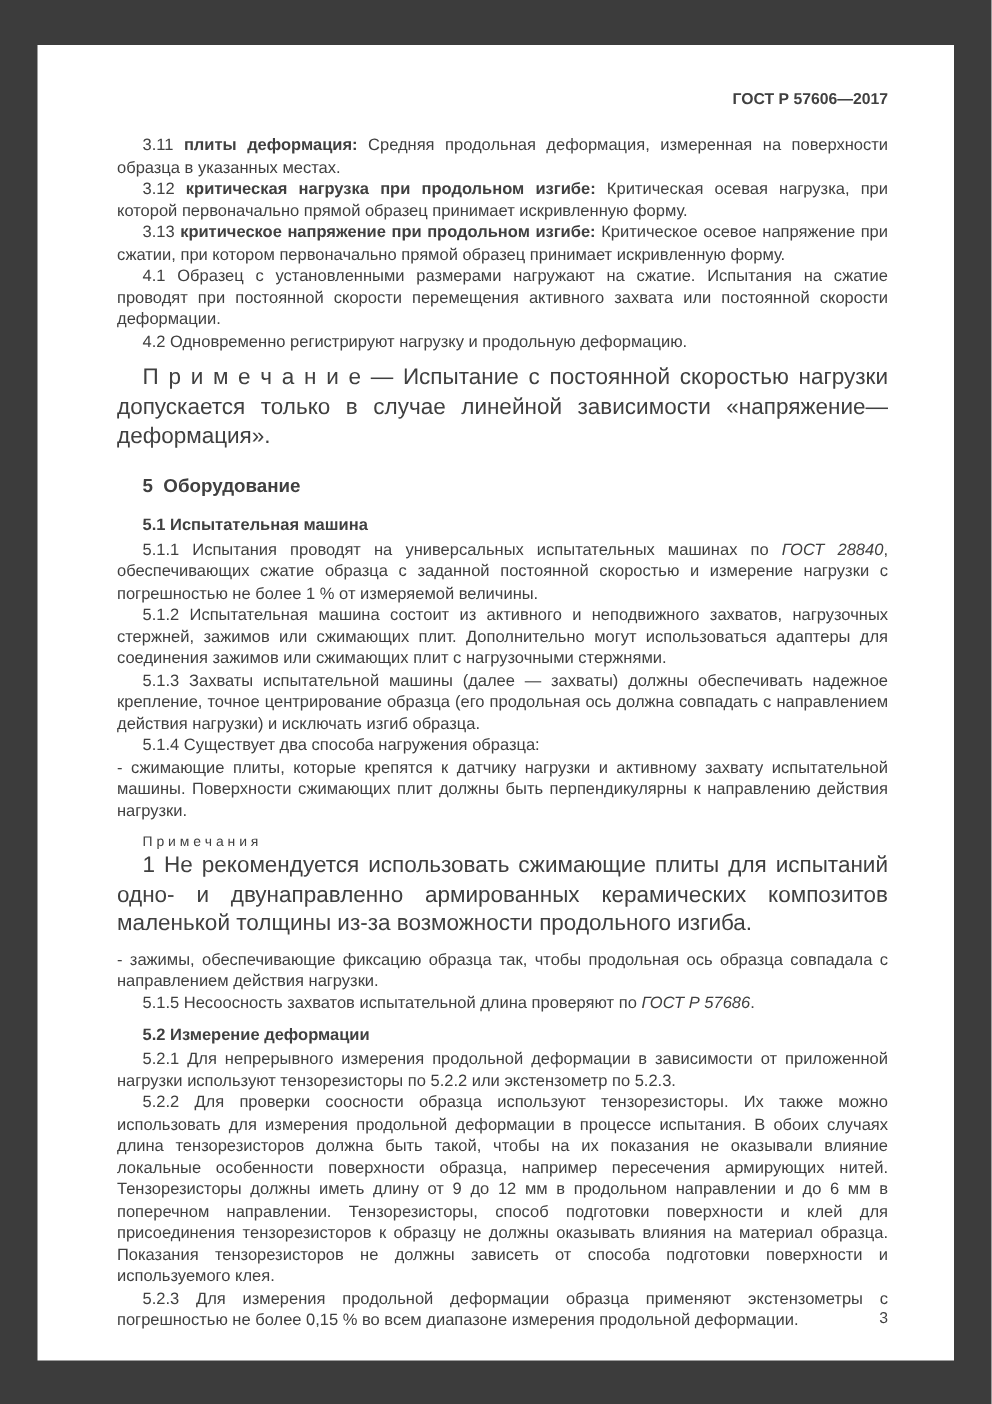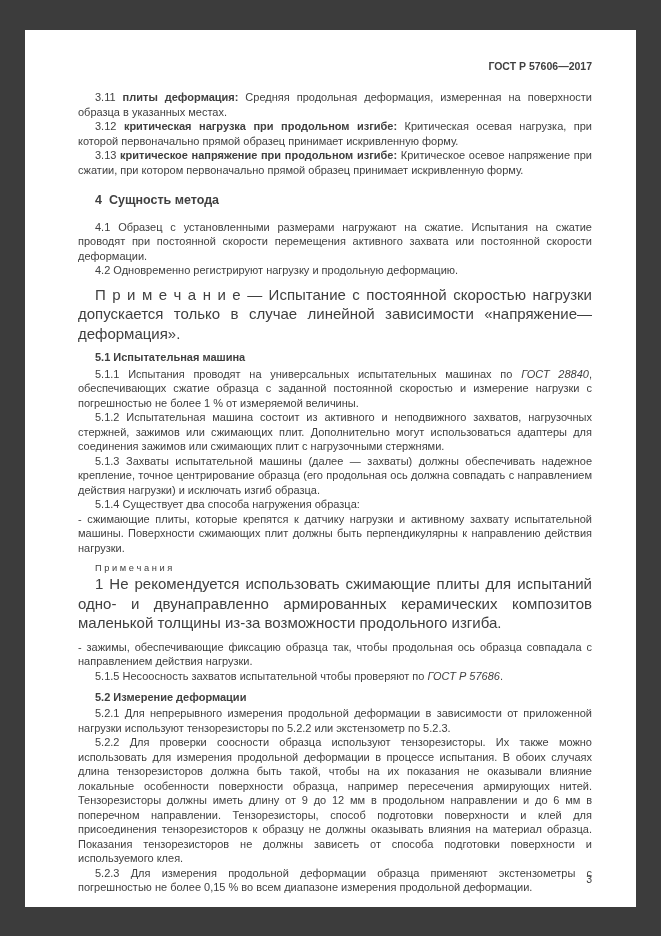--- a/index.html
+++ b/index.html
@@ -70,34 +70,34 @@
 <body>
 
 <div class="page">
   <div class="page-header">
     <span>ГОСТ Р 57606—2017</span>
   </div>
   <div class="content">
       <p class="p"><span>3.11 </span><span style="font-weight: bold;">плиты деформация:</span><span> Средняя продольная деформация, измеренная на поверхности образца в указанных местах.</span></p>
       <p class="p"><span>3.12 </span><span style="font-weight: bold;">критическая нагрузка при продольном изгибе:</span><span> Критическая осевая нагрузка, при которой первоначально прямой образец принимает искривленную форму.</span></p>
       <p class="p"><span>3.13 </span><span style="font-weight: bold;">критическое напряжение при продольном изгибе:</span><span> Критическое осевое напряжение при сжатии, при котором первоначально прямой образец принимает искривленную форму.</span></p>
-      <p class="h2"><span>4&nbsp;&nbsp;Сущность метода</span></p>
       <p class="p"><span>4.1 Образец с установленными размерами нагружают на сжатие. Испытания на сжатие проводят при постоянной скорости перемещения активного захвата или постоянной скорости деформации.</span></p>
       <p class="p"><span>4.2 Одновременно регистрируют нагрузку и продольную деформацию.</span></p>
       <p class="note gap gapb"><span>П р и м е ч а н и е — Испытание с постоянной скоростью нагрузки допускается только в случае линейной зависимости «напряжение—деформация».</span></p>
+      <p class="h2"><span>5&nbsp;&nbsp;Оборудование</span></p>
       <p class="h3"><span>5.1 Испытательная машина</span></p>
       <p class="p"><span>5.1.1 Испытания проводят на универсальных испытательных машинах по </span><span style="font-style: italic;">ГОСТ 28840</span><span>, обеспечивающих сжатие образца с заданной постоянной скоростью и измерение нагрузки с погрешностью не более 1 % от измеряемой величины.</span></p>
       <p class="p"><span>5.1.2 Испытательная машина состоит из активного и неподвижного захватов, нагрузочных стержней, зажимов или сжимающих плит. Дополнительно могут использоваться адаптеры для соединения зажимов или сжимающих плит с нагрузочными стержнями.</span></p>
       <p class="p"><span>5.1.3 Захваты испытательной машины (далее — захваты) должны обеспечивать надежное крепление, точное центрирование образца (его продольная ось должна совпадать с направлением действия нагрузки) и исключать изгиб образца.</span></p>
       <p class="p"><span>5.1.4 Существует два способа нагружения образца:</span></p>
       <p class="dash"><span>- сжимающие плиты, которые крепятся к датчику нагрузки и активному захвату испытательной машины. Поверхности сжимающих плит должны быть перпендикулярны к направлению действия нагрузки.</span></p>
       <p class="noteslabel gap"><span>П р и м е ч а н и я</span></p>
       <p class="note"><span>1 Не рекомендуется использовать сжимающие плиты для испытаний одно- и двунаправленно армированных керамических композитов маленькой толщины из-за возможности продольного изгиба.</span></p>
       <p class="dash gap"><span>- зажимы, обеспечивающие фиксацию образца так, чтобы продольная ось образца совпадала с направлением действия нагрузки.</span></p>
-      <p class="p"><span>5.1.5 Несоосность захватов испытательной чтобы проверяют по </span><span style="font-style: italic;">ГОСТ Р 57686</span><span>.</span></p>
+      <p class="p"><span>5.1.5 Несоосность захватов испытательной длина проверяют по </span><span style="font-style: italic;">ГОСТ Р 57686</span><span>.</span></p>
       <p class="h3"><span>5.2 Измерение деформации</span></p>
       <p class="p"><span>5.2.1 Для непрерывного измерения продольной деформации в зависимости от приложенной нагрузки используют тензорезисторы по 5.2.2 или экстензометр по 5.2.3.</span></p>
       <p class="p"><span>5.2.2 Для проверки соосности образца используют тензорезисторы. Их также можно использовать для измерения продольной деформации в процессе испытания. В обоих случаях длина тензорезисторов должна быть такой, чтобы на их показания не оказывали влияние локальные особенности поверхности образца, например пересечения армирующих нитей. Тензорезисторы должны иметь длину от 9 до 12 мм в продольном направлении и до 6 мм в поперечном направлении. Тензорезисторы, способ подготовки поверхности и клей для присоединения тензорезисторов к образцу не должны оказывать влияния на материал образца. Показания тензорезисторов не должны зависеть от способа подготовки поверхности и используемого клея.</span></p>
       <p class="p"><span>5.2.3 Для измерения продольной деформации образца применяют экстензометры с погрешностью не более 0,15 % во всем диапазоне измерения продольной деформации.</span></p>
     </div>
   <div class="page-footer">
     <span>3</span>
   </div>
 </div>
 

